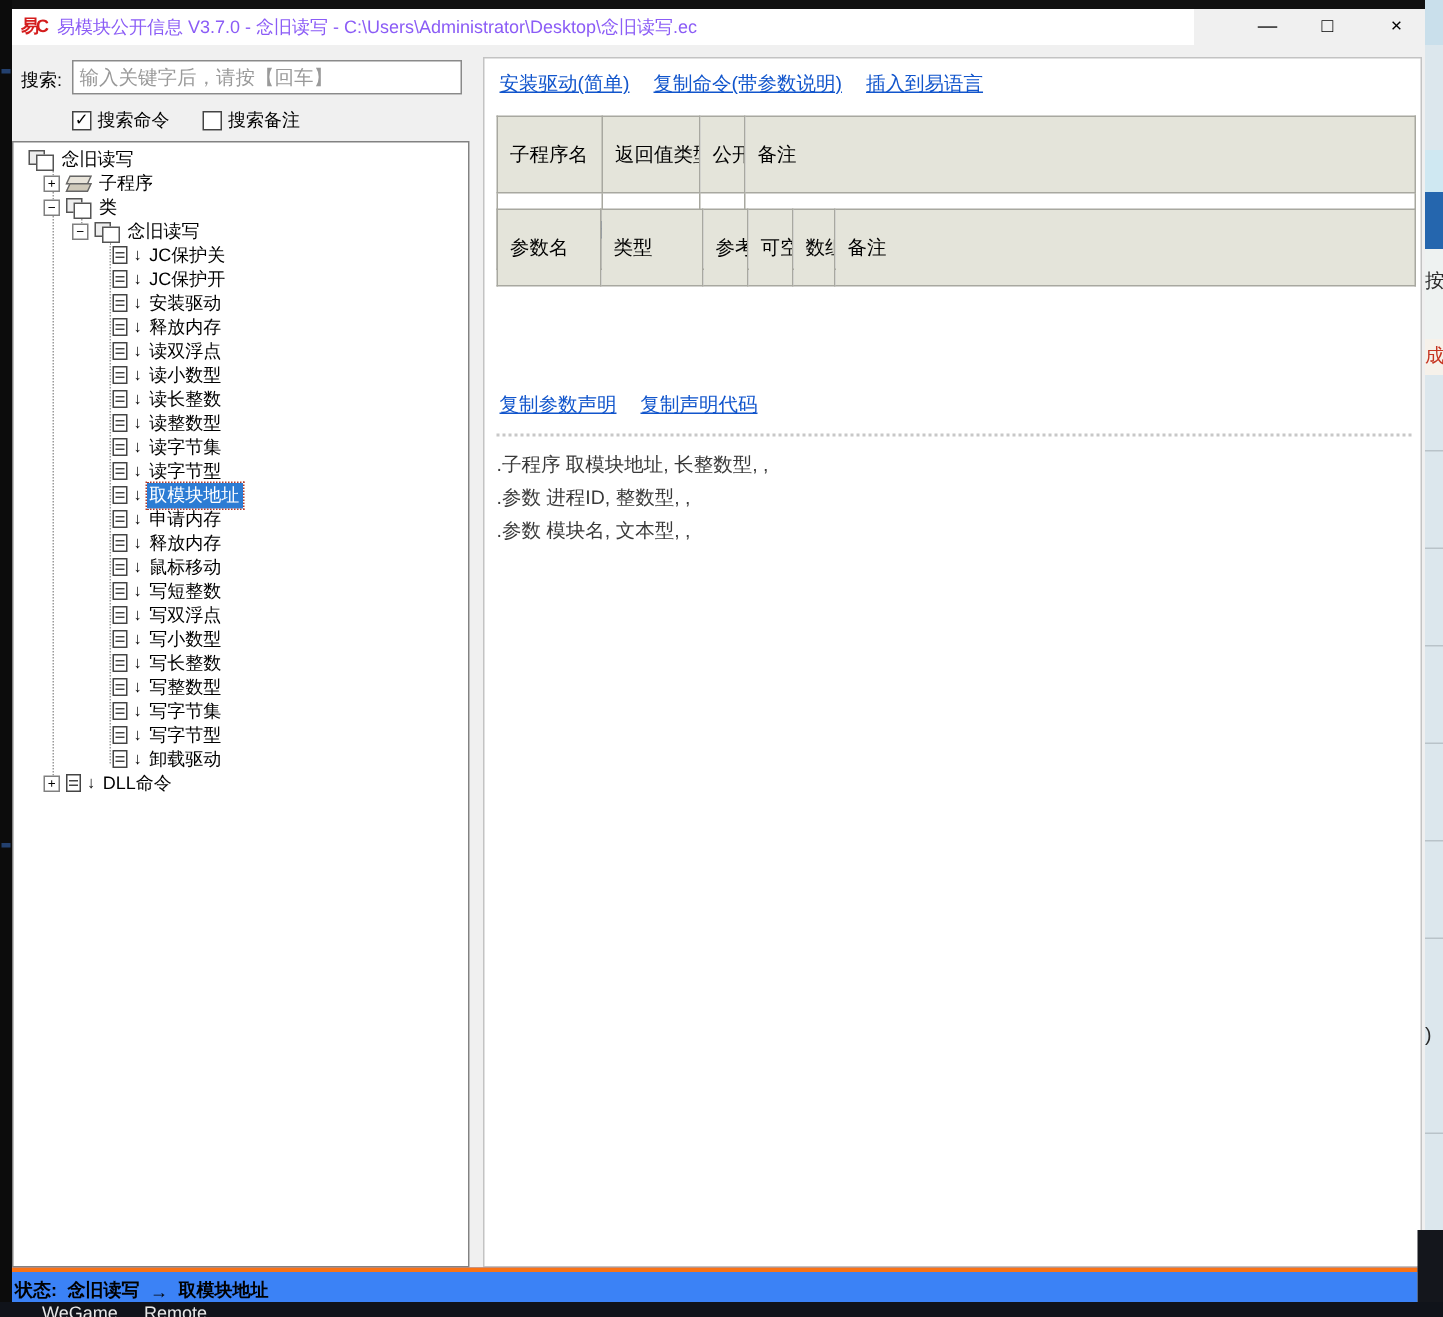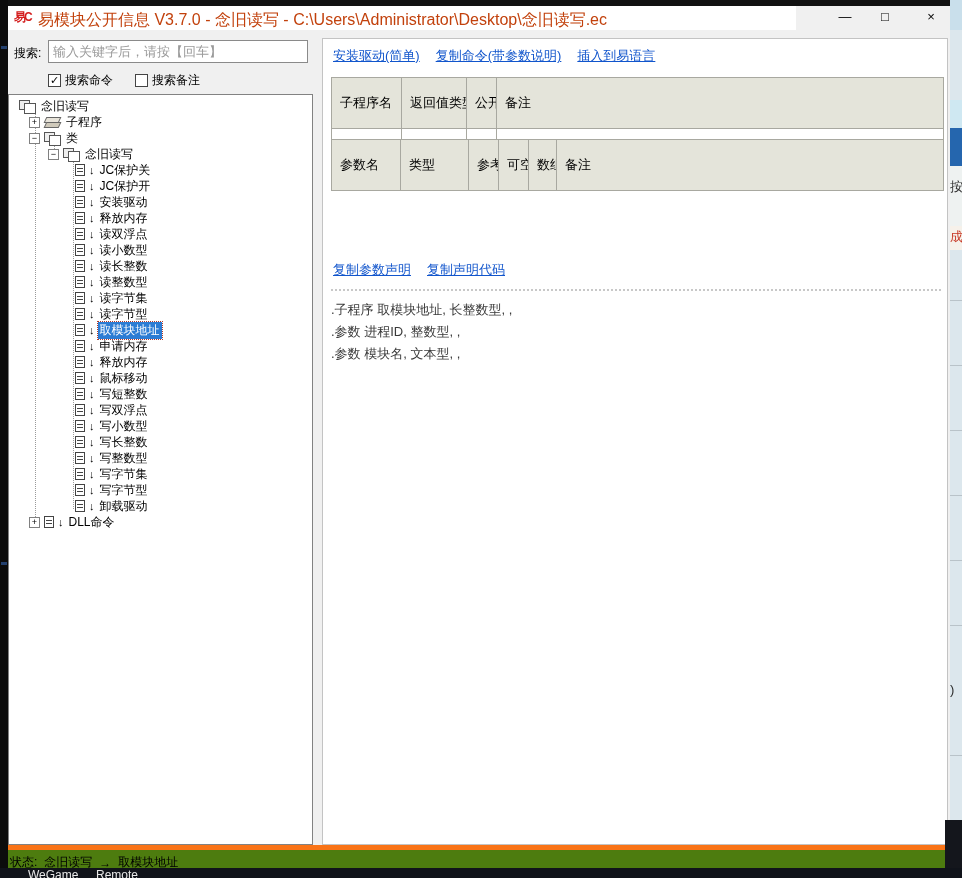--- a/index.html
+++ b/index.html
@@ -21,21 +21,21 @@
   .sliver .b3 { position:absolute; left:0; top:128px; width:12px; height:38px; background:#2566ae; }
   .sliver .b4 { position:absolute; left:0; top:166px; width:12px; height:60px; background:#eef2f1; }
   .sliver .b5 { position:absolute; left:0; top:226px; width:12px; height:24px; background:#f6f1ea; }
   .sliver .frag { position:absolute; left:0; font-size:13px; color:#2a2a2a; }
   .sliver .frag.red { color:#c63420; }
   .sliver .hline { position:absolute; left:0; width:12px; height:1px; background:#b9c3c9; }
 
   
   .titlebar { position:absolute; left:8px; top:6px; width:788px; height:24px; background:#ffffff; }
   .titlebar .logo { position:absolute; left:6px; top:4px; width:20px; height:15px; color:#d41d1d; font-weight:bold; font-size:12px; letter-spacing:-2px; line-height:15px; }
-  .titlebar .title { position:absolute; left:30px; top:4px; font-size:16px; color:#c2410c; white-space:nowrap; }
+  .titlebar .title { position:absolute; left:30px; top:4px; font-size:12px; color:#8b5cf6; white-space:nowrap; }
   .titlebar .ctl { position:absolute; top:0; width:30px; height:24px; text-align:center; line-height:22px; font-size:13px; color:#000; cursor:default; }
   .ctl.min { left:822px; } .ctl.max { left:862px; } .ctl.close { left:908px; }
 
   
   .search-row { position:absolute; left:8px; top:38px; width:306px; height:30px; }
   .search-row .lbl { position:absolute; left:6px; top:7px; font-size:12px; }
   .search-row input { position:absolute; left:40px; top:2px; width:260px; height:23px; border:1px solid #8a8a8a; font-family:inherit; font-size:13px; padding:0 4px; color:#222; background:#fff; }
   .search-row input::placeholder { color:#9a9a9a; }
   .check-row { position:absolute; left:48px; top:72px; height:16px; display:flex; gap:22px; }
   .cb { display:flex; align-items:center; gap:4px; cursor:default; }
@@ -76,21 +76,21 @@
   td.center { text-align:center; padding:0; }
   .navy { color:#1f3a66; }
   .check { color:#9b1010; font-size:13px; font-weight:bold; }
   a.tlink { color:#ef4444; text-decoration:underline; cursor:pointer; }
 
   .decl-links { position:absolute; left:10px; top:222px; display:flex; gap:16px; }
   .dotted-sep { position:absolute; left:8px; top:250px; width:610px; border-top:2px dotted #c8c8c8; }
   .code-line { position:absolute; left:8px; font-size:13px; color:#3a3a3a; white-space:nowrap; }
 
   
-  .status-bar { position:absolute; left:8px; top:845px; width:937px; height:23px; background:#4d7c0f; border-top:5px solid #f97316; }
+  .status-bar { position:absolute; left:8px; top:845px; width:937px; height:23px; background:#3b82f6; border-top:3px solid #f97316;font-weight:bold; }
   .status-bar .inner { position:absolute; left:2px; top:4px; display:flex; gap:7px; font-size:12px; align-items:center; }
 </style>
 </head>
 <body>
 
 <div class="top-strip"></div>
 <div class="left-strip">
   <span class="mark" style="top:46px"></span>
   <span class="mark" style="top:562px"></span>
 </div>

